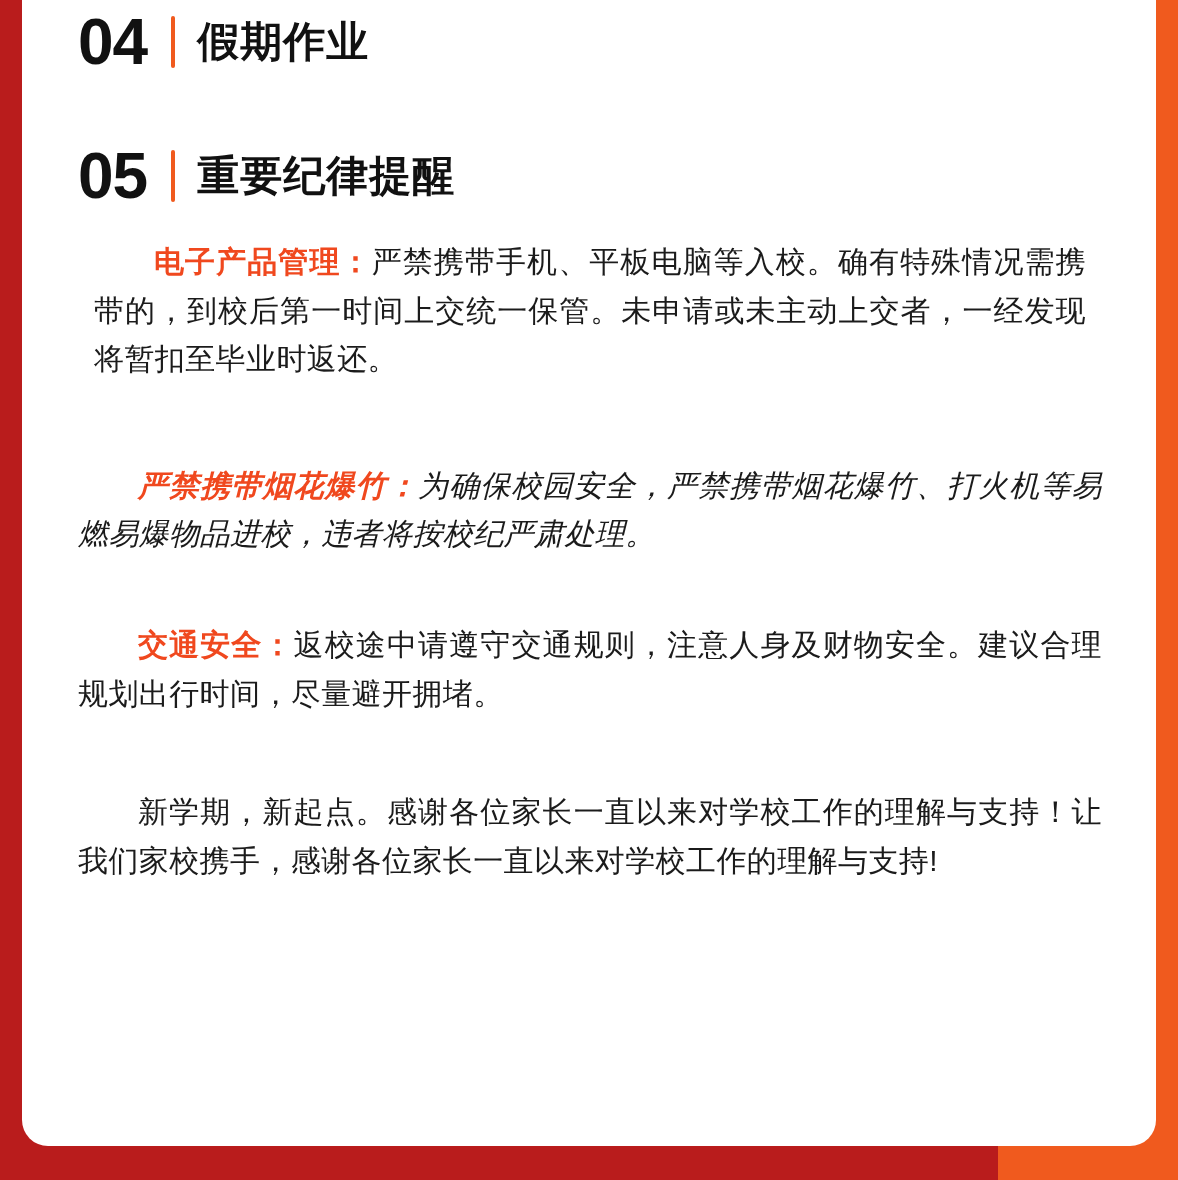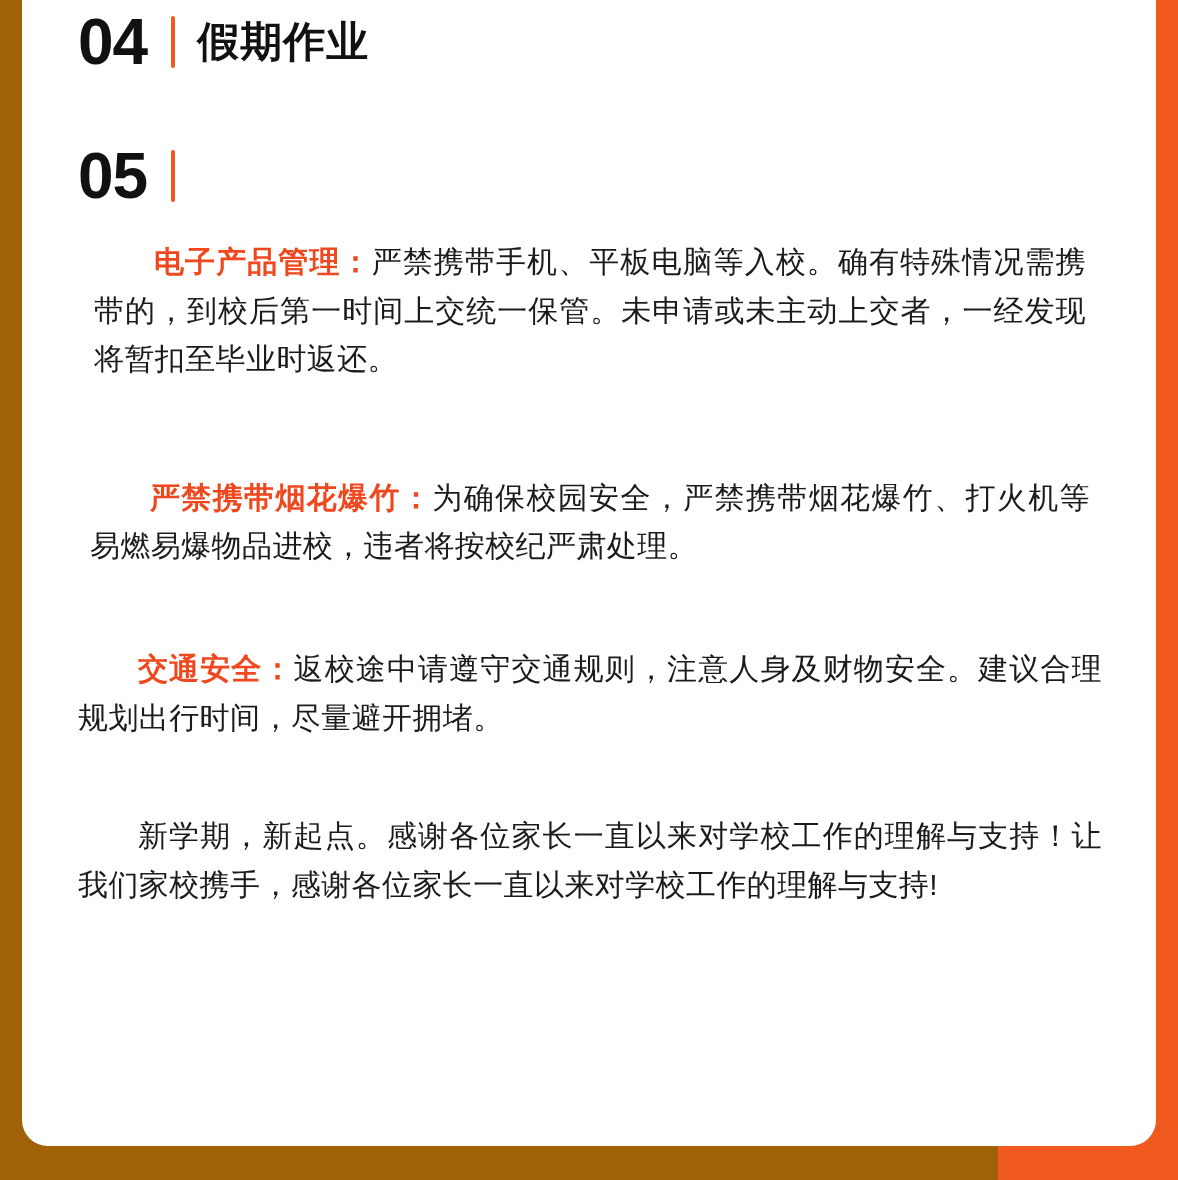--- a/index.html
+++ b/index.html
@@ -12,21 +12,21 @@
     background: #f05a1e;
     font-family: "Liberation Sans", "DejaVu Sans", sans-serif;
     overflow: hidden;
   }
   .poster {
     position: absolute;
     left: 0;
     top: 0;
     width: 998px;
     height: 1180px;
-    background: #a16207;
+    background: #b91c1c;
   }
   .card {
     position: absolute;
     left: 22px;
     top: -30px;
     width: 1134px;
     height: 1176px;
     background: #ffffff;
     border-radius: 26px;
     box-sizing: border-box;
@@ -101,31 +101,32 @@
         <span class="sec-bar"></span>
         <span class="sec-title">假期作业</span>
       </div>
 
 
       <div class="gap-xl"></div>
 
       <div class="sec-head">
         <span class="sec-num">05</span>
         <span class="sec-bar"></span>
+        <span class="sec-title">重要纪律提醒</span>
       </div>
 
       <div class="sec5-body">
 
         <p class="para indent" style="margin:16px;">
           <span class="lead">电子产品管理：</span><span>严禁携带手机、平板电脑等入校。确有特殊情况需携带的，到校后第一时间上交统一保管。未申请或未主动上交者，一经发现将暂扣至毕业时返还。</span>
         </p>
 
         <div class="gap-lg"></div>
 
-        <p class="para indent" style="margin:12px;">
+        <p class="para indent" style="margin:0;font-style:italic;">
           <span class="lead">严禁携带烟花爆竹：</span><span>为确保校园安全，严禁携带烟花爆竹、打火机等易燃易爆物品进校，违者将按校纪严肃处理。</span>
         </p>
 
         <div class="gap-lg"></div>
 
         <p class="para indent" style="margin:0;">
           <span class="lead">交通安全：</span><span>返校途中请遵守交通规则，注意人身及财物安全。建议合理规划出行时间，尽量避开拥堵。</span>
         </p>
 
         <div class="gap-xl"></div>

